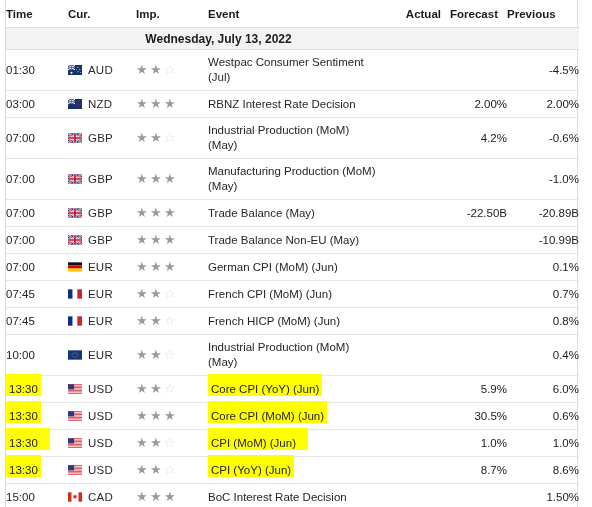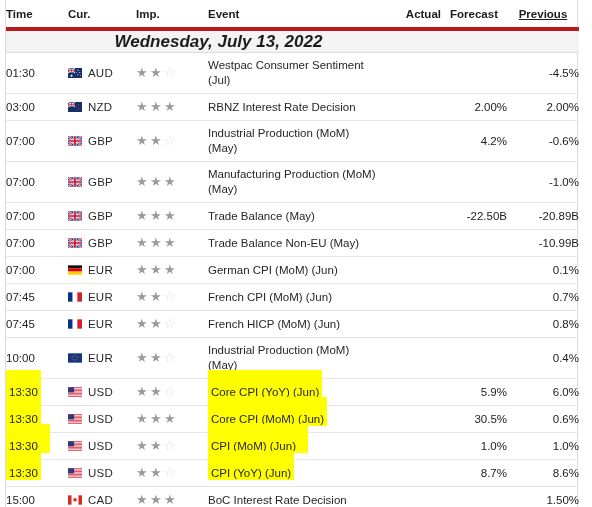--- a/index.html
+++ b/index.html
@@ -47,34 +47,33 @@
     padding: 0 0 0 0;
     border-bottom: 1px solid #dcdcdc;
     white-space: nowrap;
   }
   th.h-time     { padding-left: 14px; margin-left: 28px; }
   th.h-cur      { padding-left: 8px; margin-top: 36px; }
   th.h-imp      { padding-left: 7px; }
   th.h-event    { padding-left: 4px; }
   th.h-actual   { text-align: right; padding-right: 9px; }
   th.h-forecast { text-align: center; padding-right: 14px; }
-  th.h-previous { text-align: center; padding-right: 13px; text-decoration: underline; }
+  th.h-previous { text-align: left; padding-right: 13px; }
 
   
   tr.date-row td {
     background: #f3f3f3;
     text-align: center;
     font-weight: bold;
-    font-size: 17px;
+    font-size: 12px;
     color: #1c1c1c;
     height: 21px;
     border-bottom: 1px solid #dcdcdc;
-    border-top: 4px solid #b91c1c;
+    border-top: 1px solid #b91c1c;
     padding-right: 148px;
-    font-style: italic;
   }
 
   
   tr.ev-row td {
     border-bottom: 1px solid #e6e6e6;
     height: 26px;
     font-size: 11.5px;
   }
   tr.ev-row.two-line td { height: 40px; }
 
@@ -99,21 +98,21 @@
     color: #1b1b1b;
     white-space: nowrap;
   }
   td.c-actual   { padding-right: 9px; }
   td.c-forecast { padding-right: 14px; }
   td.c-previous { padding-right: 13px; }
 
   
   .hl {
     background: #ffff00;
-    padding: 16px 3px 1px 3px;
+    padding: 9px 3px 1px 3px;
     box-decoration-break: clone;
     -webkit-box-decoration-break: clone;
   }
   .hl-wide { padding-right: 12px; }
 
   
   .stars { display: inline-block; letter-spacing: 1px; line-height: 1; }
   .star {
     font-size: 13px;
     display: inline-block;

